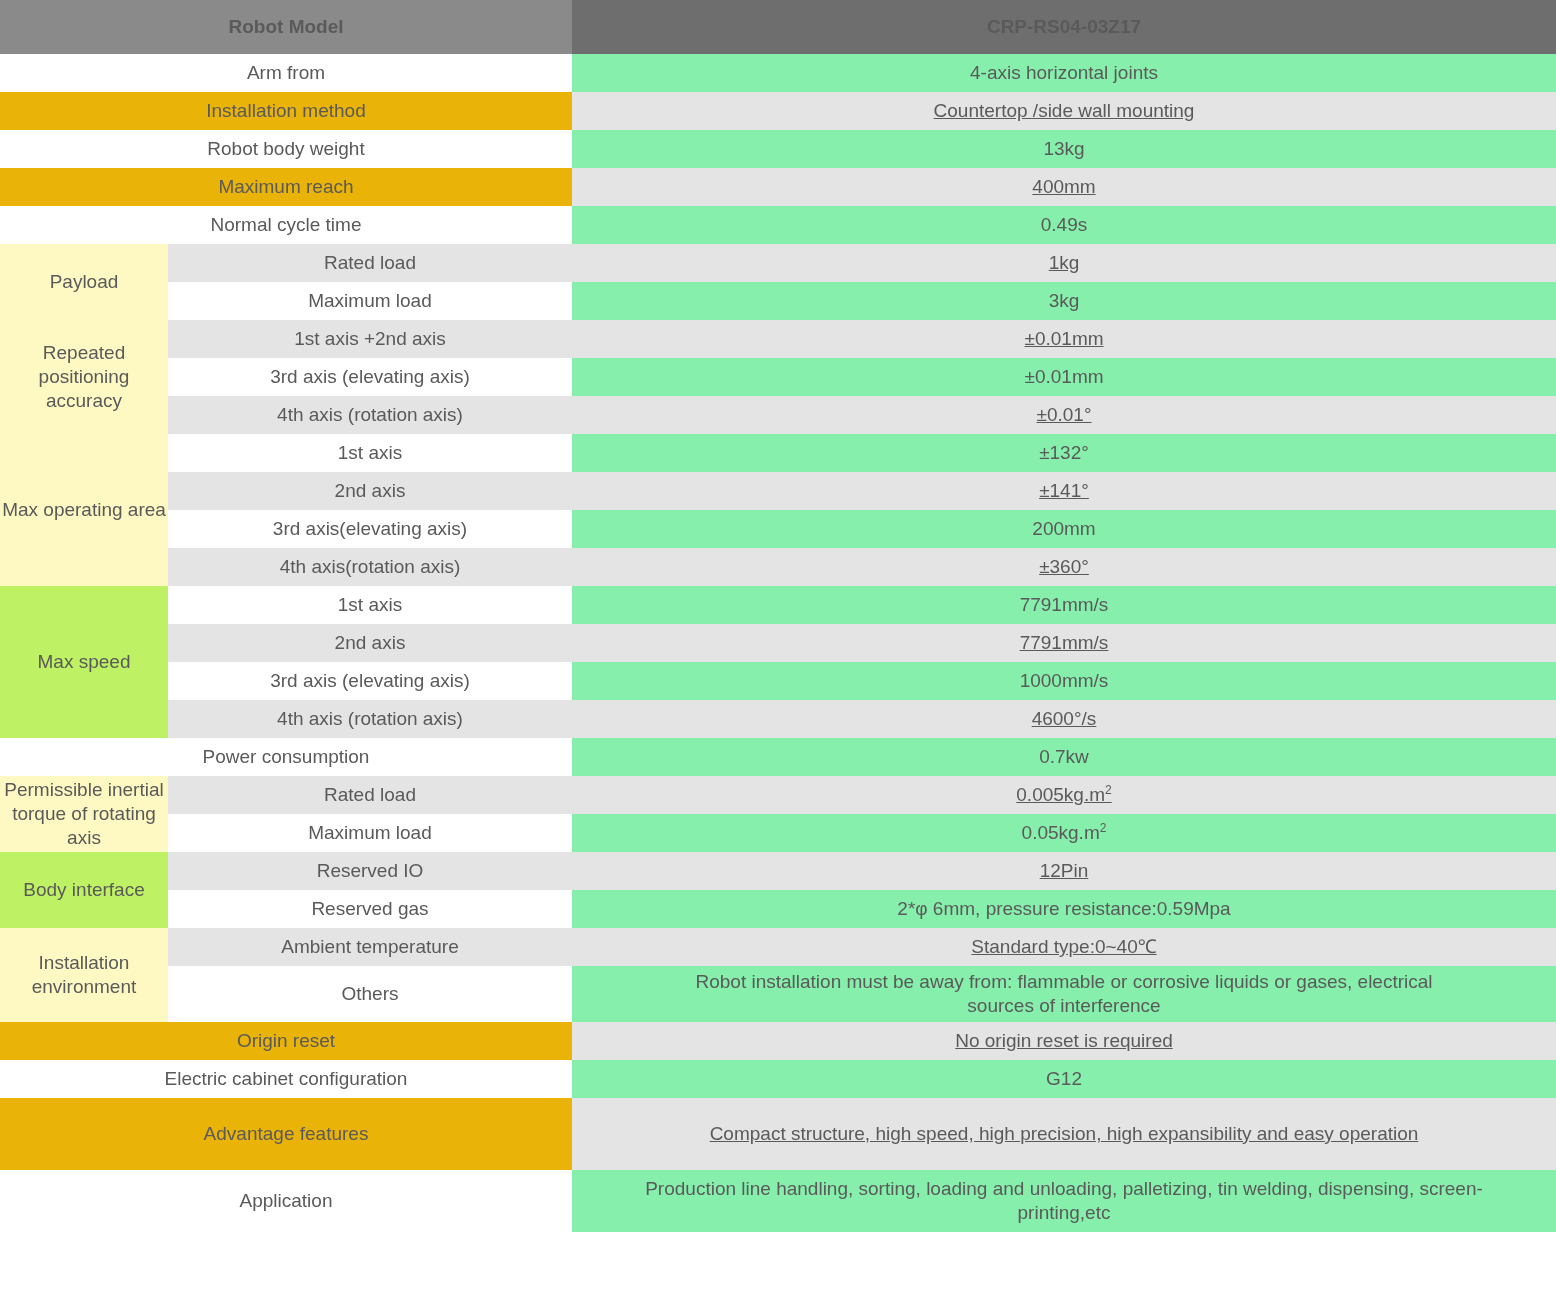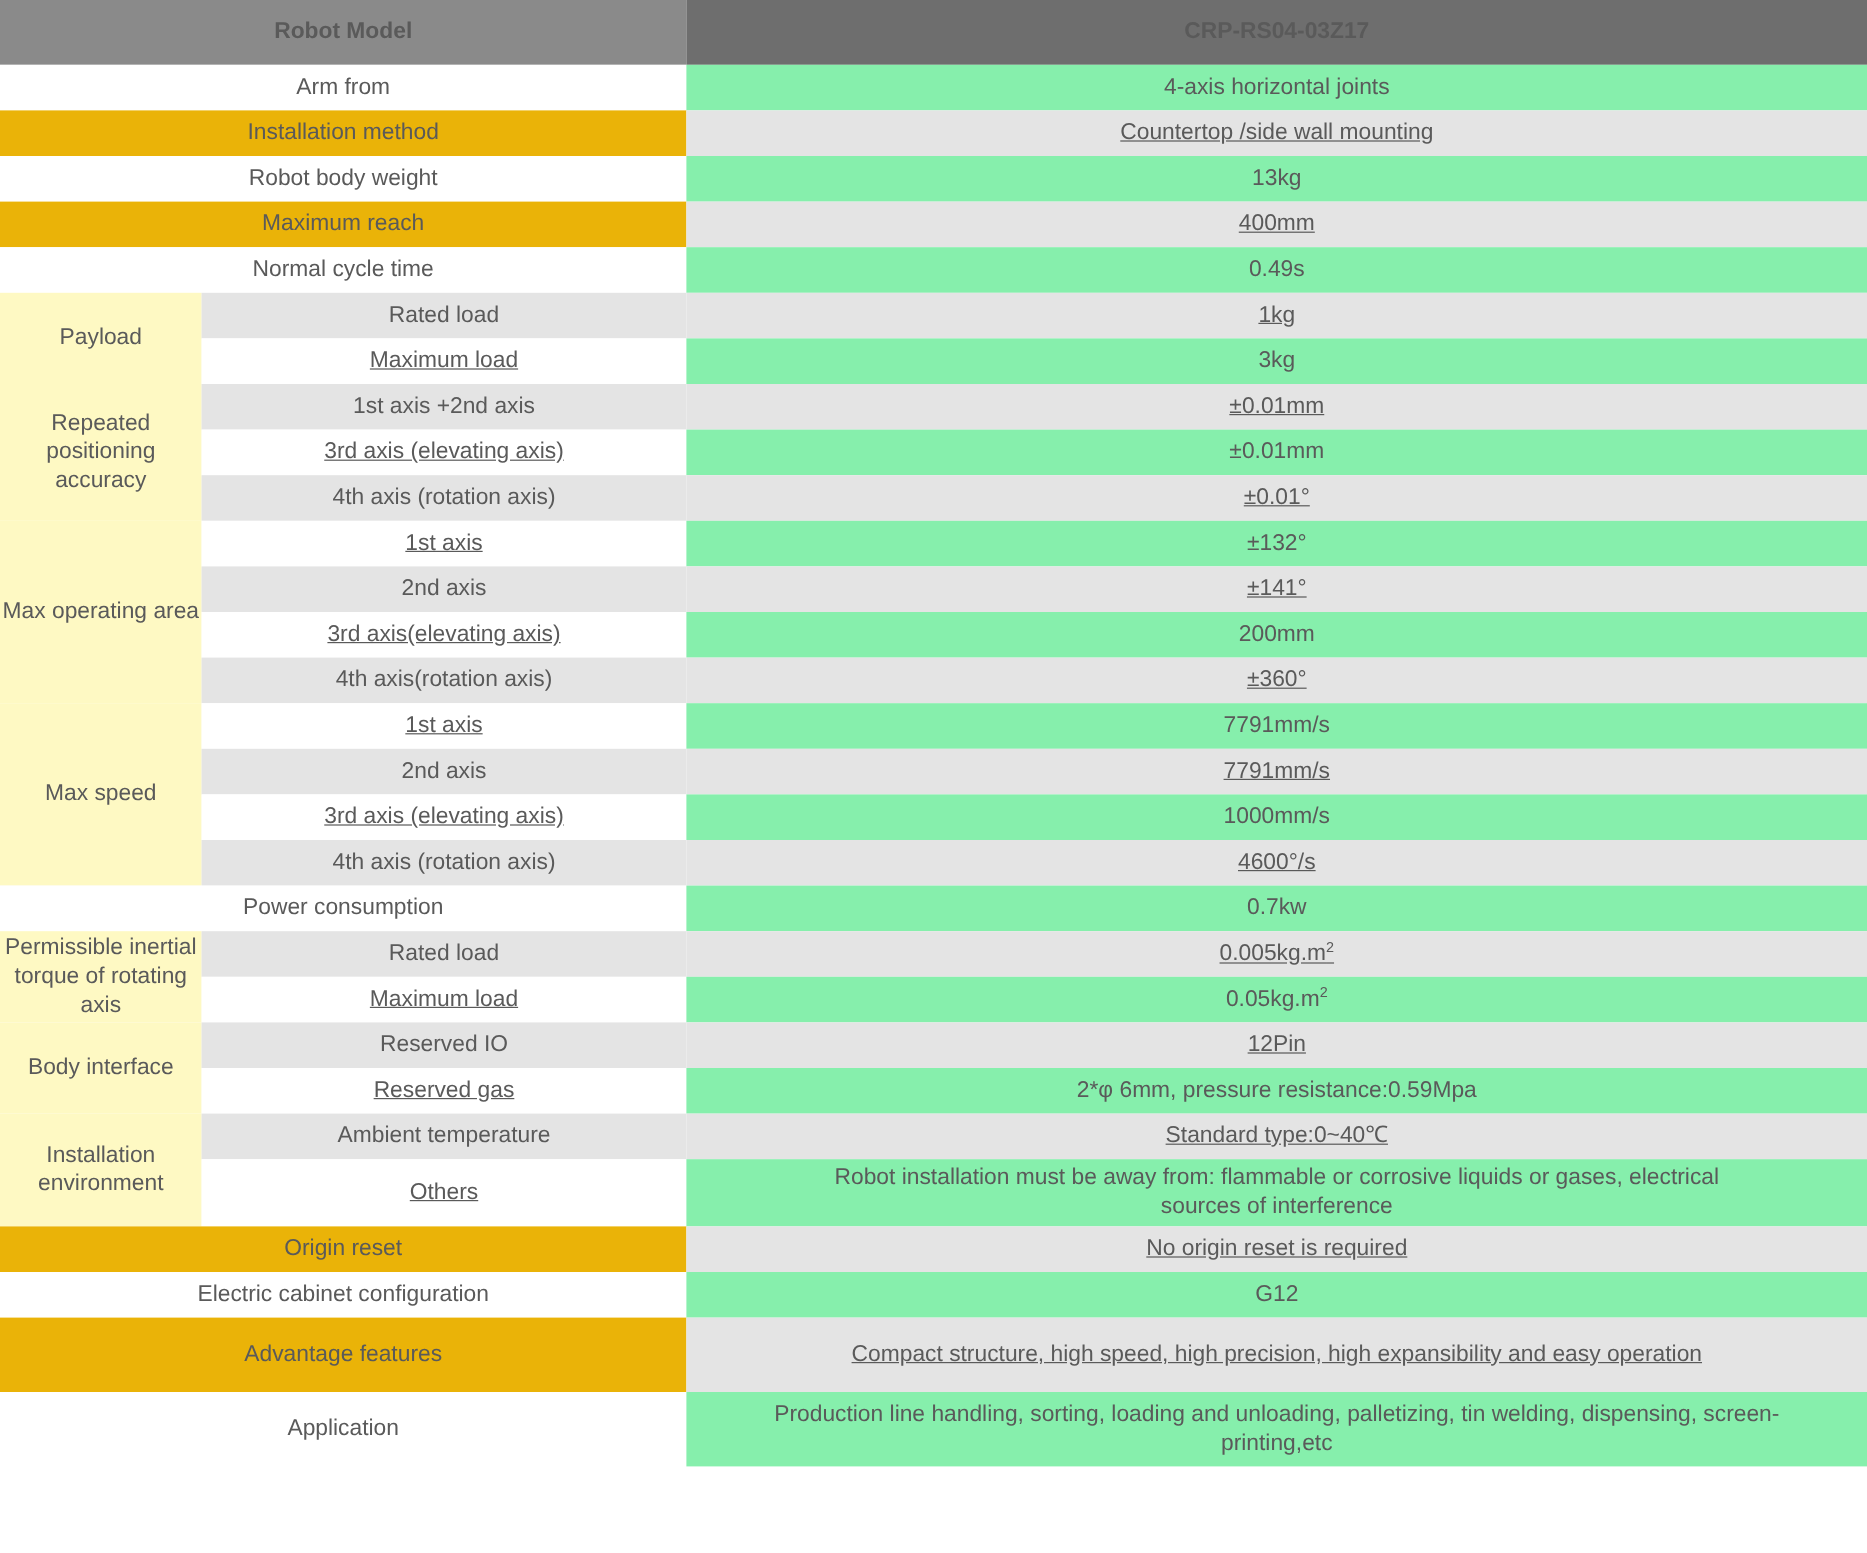--- a/index.html
+++ b/index.html
@@ -46,23 +46,23 @@
     background: #6e6e6e;
     color: #ffffff;
     font-weight: bold;
     font-size: 23px;
     height: 54px;
   }
   
   .lab-light { background: #ffffff; }
   .lab-shade { background: #eab308; }
   .lab-group-dark { background: #fef9c3; }
-  .lab-group-light { background: #fef9c3; }
+  .lab-group-light { background: #bef264; }
   .lab-sub-shade { background: #e4e4e4; }
-  .lab-sub-white { background: #ffffff; text-decoration: underline; }
+  .lab-sub-white { background: #ffffff; }
 
   
   .val-shade { background: #e4e4e4; text-decoration: underline; }
   .val-white { background: #86efac; }
 
   .pad-cell {
     padding: 5px 10px;
   }
   .tight { line-height: 1.15; }
   .sup { font-size: 12px; vertical-align: super; }
@@ -201,21 +201,21 @@
 
     <tr class="row-h">
       <td class="lab-shade pad-cell" colspan="2">Origin reset</td>
       <td class="val-shade pad-cell">No origin reset is required</td>
     </tr>
     <tr class="row-h">
       <td class="lab-light pad-cell" colspan="2">Electric cabinet configuration</td>
       <td class="val-white pad-cell">G12</td>
     </tr>
     <tr>
-      <td class="lab-shade pad-cell" colspan="2" style="height:62px">Advantage features</td>
+      <td class="lab-shade pad-cell" colspan="2" style="height:72px">Advantage features</td>
       <td class="val-shade pad-cell tight" style="padding:4px 28px">Compact structure, high speed, high precision, high expansibility and easy operation</td>
     </tr>
     <tr>
       <td class="lab-light pad-cell" colspan="2" style="height:62px">Application</td>
       <td class="val-white pad-cell tight" style="padding:4px 28px">Production line handling, sorting, loading and unloading, palletizing, tin welding, dispensing, screen-printing,etc</td>
     </tr>
   </tbody>
 </table>
 
 </body></html>

